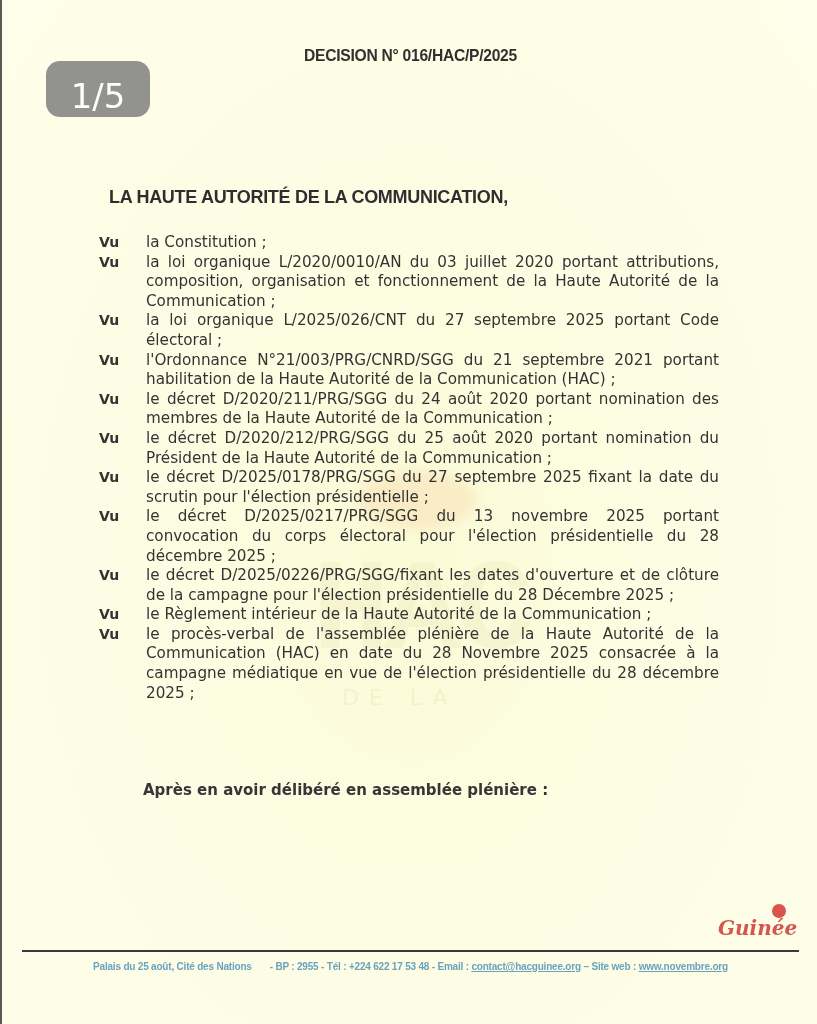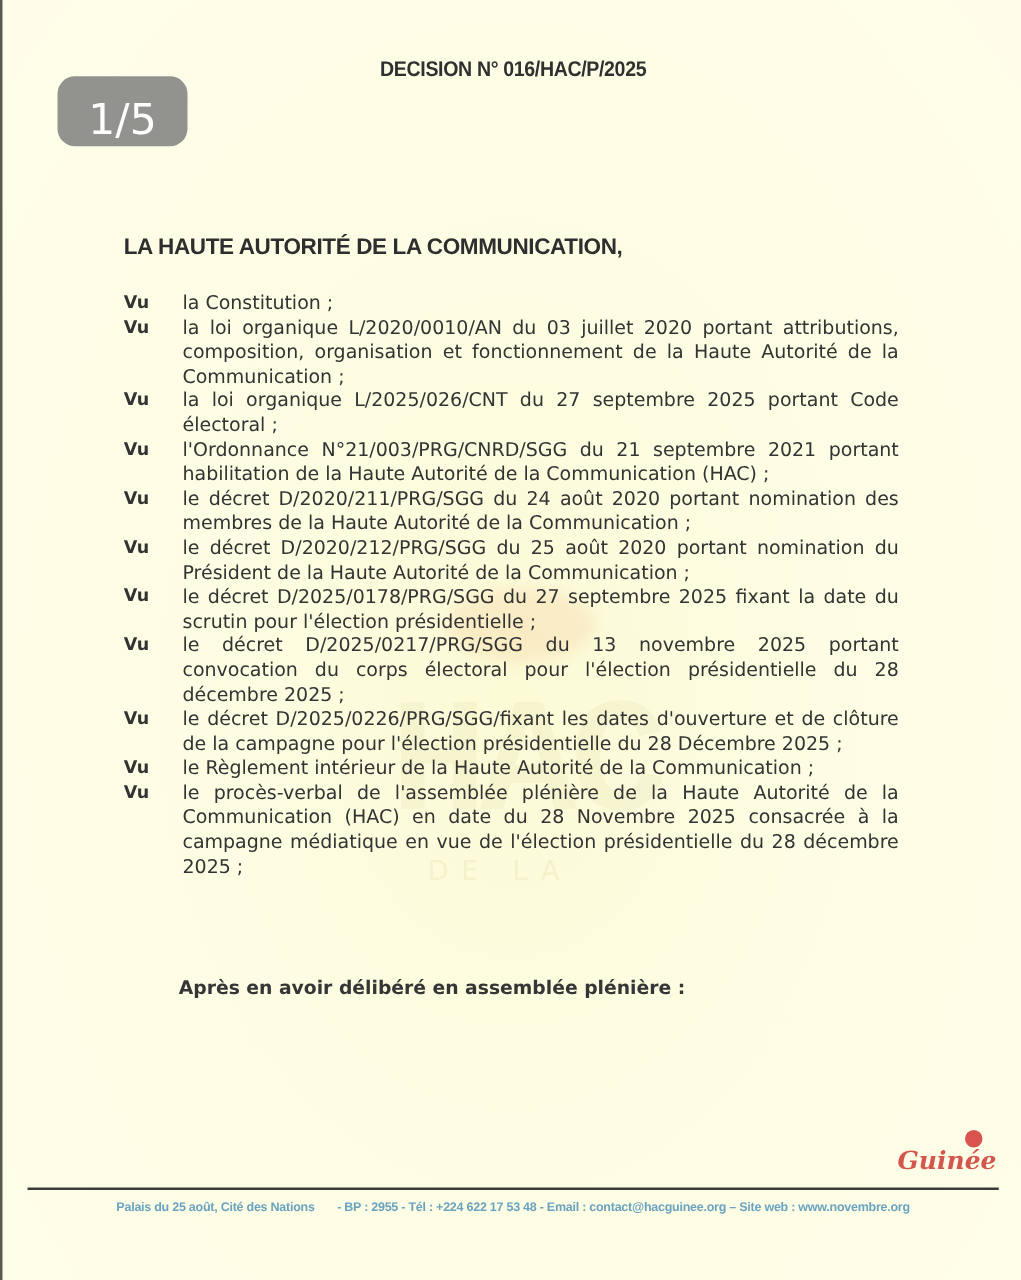--- a/index.html
+++ b/index.html
@@ -85,21 +85,21 @@
       top: 92px;
       text-align: center;
       font-family: "Liberation Sans", sans-serif;
       font-size: 18.5px;
       line-height: 23px;
       color: #3a3a3a;
       letter-spacing: -0.4px;
     }
     .authority {
       position: absolute;
-      left: 97px;
+      left: 107px;
       top: 187px;
       font-family: "Liberation Sans", sans-serif;
       font-weight: bold;
       font-size: 18px;
       letter-spacing: -0.3px;
       color: #2e2e2e;
     }
     .vu-list {
       position: absolute;
       left: 97px;
@@ -171,20 +171,21 @@
       font-family: "Liberation Sans", sans-serif;
       font-weight: bold;
       font-size: 10px;
       color: #6aa3bf;
       white-space: nowrap;
       letter-spacing: -0.2px;
     }
     .footer .addr { margin-right: 18px; }
     .footer a {
       color: #6aa3bf;
+      text-decoration: underline;
     }
   </style>
 </head>
 <body>
 
 <div class="page">
 
   <div class="watermark">
     <div class="wm-sun"></div>
     <div class="wm-text">HAC</div>

